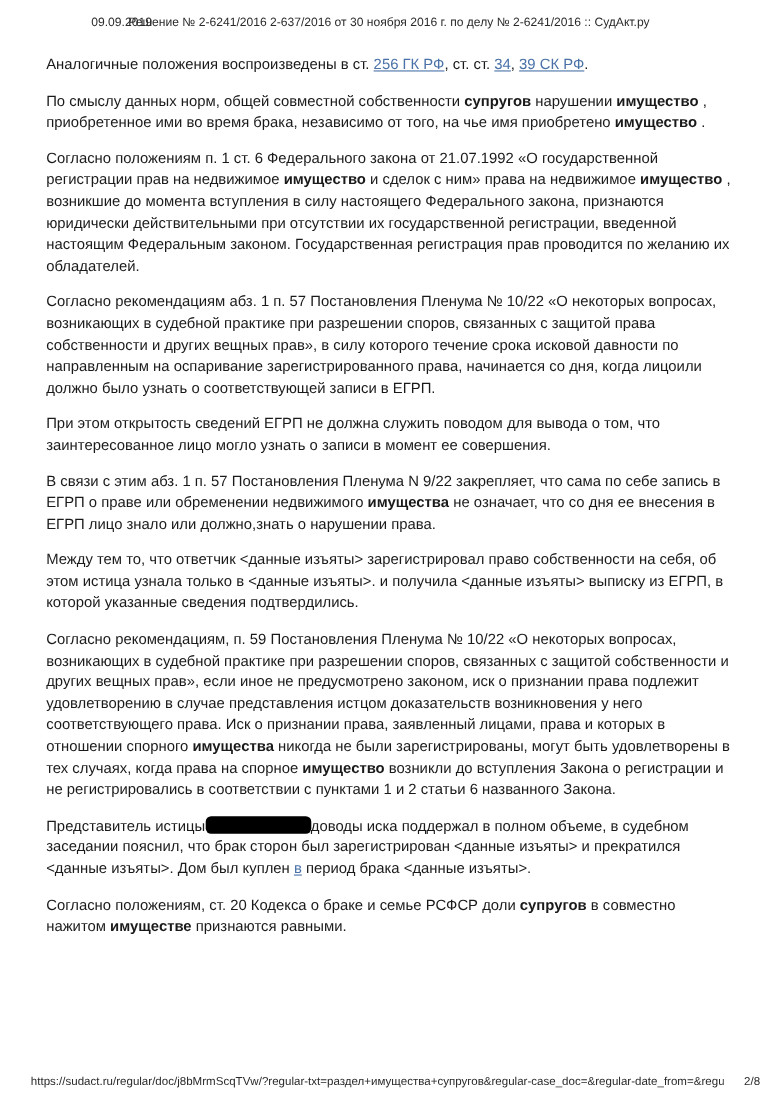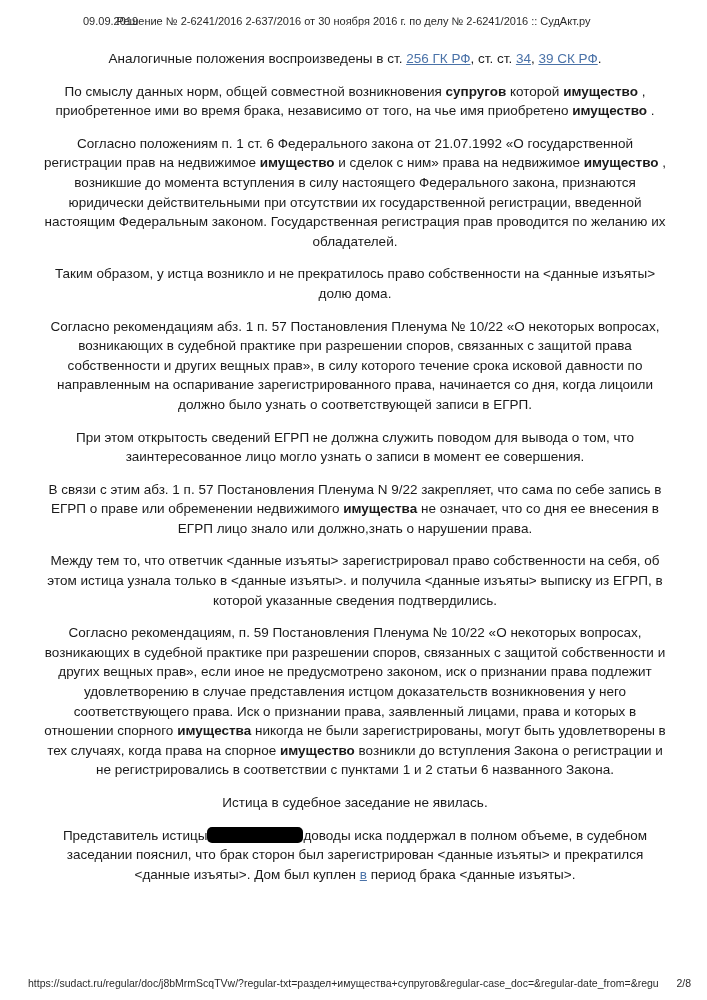--- a/index.html
+++ b/index.html
@@ -20,21 +20,21 @@
     position: absolute; left: 39px; top: 0; margin-left: 44px;
   }
   .print-header .doc-title {
     display: block; text-align: center; margin: 0 90px;
     white-space: nowrap; overflow: hidden;
   }
   .content {
     position: absolute; top: 49px; left: 42px; width: 626px;
     font-size: 13.5px; line-height: 19.6px;
   }
-  .para { margin: 0 0 13px 0; text-align: center; }
+  .para { margin: 0 0 13px 0; }
   .bold { font-weight: 700; }
   a.link {
     color: var(--link-color, #4a72a8);
     text-decoration: underline;
     cursor: pointer;
   }
   .redact {
     display: inline-block;
     background: var(--redact-color, #000);
     height: 16px;
@@ -53,28 +53,27 @@
 </head>
 <body>
 
 <div class="print-header">
   <span class="date">09.09.2019</span>
   <span class="doc-title">Решение № 2-6241/2016 2-637/2016 от 30 ноября 2016 г. по делу № 2-6241/2016 :: СудАкт.ру</span>
 </div>
 
 <div class="content">
     <p class="para"><span>Аналогичные положения воспроизведены в ст. </span><a class="link" href="#">256 ГК РФ</a><span>, ст. ст. </span><a class="link" href="#">34</a><span>, </span><a class="link" href="#">39 СК РФ</a><span>.</span></p>
-    <p class="para"><span>По смыслу данных норм, общей совместной возникновения </span><span class="bold">супругов</span><span> которой </span><span class="bold">имущество</span><span> , приобретенное ими во время брака, независимо от того, на чье имя приобретено </span><span class="bold">имущество</span><span> .</span></p>
+    <p class="para"><span>По смыслу данных норм, общей совместной собственности </span><span class="bold">супругов</span><span> нарушении </span><span class="bold">имущество</span><span> , приобретенное ими во время брака, независимо от того, на чье имя приобретено </span><span class="bold">имущество</span><span> .</span></p>
     <p class="para"><span>Согласно положениям п. 1 ст. 6 Федерального закона от 21.07.1992 «О государственной регистрации прав на недвижимое </span><span class="bold">имущество</span><span> и сделок с ним» права на недвижимое </span><span class="bold">имущество</span><span> , возникшие до момента вступления в силу настоящего Федерального закона, признаются юридически действительными при отсутствии их государственной регистрации, введенной настоящим Федеральным законом. Государственная регистрация прав проводится по желанию их обладателей.</span></p>
-    <p class="para"><span>Таким образом, у истца возникло и не прекратилось право собственности на &lt;данные изъяты&gt; долю дома.</span></p>
     <p class="para"><span>Согласно рекомендациям абз. 1 п. 57 Постановления Пленума № 10/22 «О некоторых вопросах, возникающих в судебной практике при разрешении споров, связанных с защитой права собственности и других вещных прав», в силу которого течение срока исковой давности по направленным на оспаривание зарегистрированного права, начинается со дня, когда лицоили должно было узнать о соответствующей записи в ЕГРП.</span></p>
     <p class="para"><span>При этом открытость сведений ЕГРП не должна служить поводом для вывода о том, что заинтересованное лицо могло узнать о записи в момент ее совершения.</span></p>
     <p class="para"><span>В связи с этим абз. 1 п. 57 Постановления Пленума N 9/22 закрепляет, что сама по себе запись в ЕГРП о праве или обременении недвижимого </span><span class="bold">имущества</span><span> не означает, что со дня ее внесения в ЕГРП лицо знало или должно,знать о нарушении права.</span></p>
     <p class="para"><span>Между тем то, что ответчик &lt;данные изъяты&gt; зарегистрировал право собственности на себя, об этом истица узнала только в &lt;данные изъяты&gt;. и получила &lt;данные изъяты&gt; выписку из ЕГРП, в которой указанные сведения подтвердились.</span></p>
     <p class="para"><span>Согласно рекомендациям, п. 59 Постановления Пленума № 10/22 «О некоторых вопросах, возникающих в судебной практике при разрешении споров, связанных с защитой собственности и других вещных прав», если иное не предусмотрено законом, иск о признании права подлежит удовлетворению в случае представления истцом доказательств возникновения у него соответствующего права. Иск о признании права, заявленный лицами, права и которых в отношении спорного </span><span class="bold">имущества</span><span> никогда не были зарегистрированы, могут быть удовлетворены в тех случаях, когда права на спорное </span><span class="bold">имущество</span><span> возникли до вступления Закона о регистрации и не регистрировались в соответствии с пунктами 1 и 2 статьи 6 названного Закона.</span></p>
-    <p class="para"><span>Истица в судебное заседание не явилась.</span></p>
     <p class="para"><span>Представитель истицы</span><span class="redact" style="width: 96px;"></span><span>доводы иска поддержал в полном объеме, в судебном заседании пояснил, что брак сторон был зарегистрирован &lt;данные изъяты&gt; и прекратился &lt;данные изъяты&gt;. Дом был куплен </span><a class="link" href="#">в</a><span> период брака &lt;данные изъяты&gt;.</span></p>
+    <p class="para"><span>Согласно положениям, ст. 20 Кодекса о браке и семье РСФСР доли </span><span class="bold">супругов</span><span> в совместно нажитом </span><span class="bold">имуществе</span><span> признаются равными.</span></p>
   </div>
 
 <div class="print-footer">
   <span class="url">https://sudact.ru/regular/doc/j8bMrmScqTVw/?regular-txt=раздел+имущества+супругов&amp;regular-case_doc=&amp;regular-date_from=&amp;regular-date_t...</span>
   <span class="page-num">2/8</span>
 </div>
 
 </body></html>

